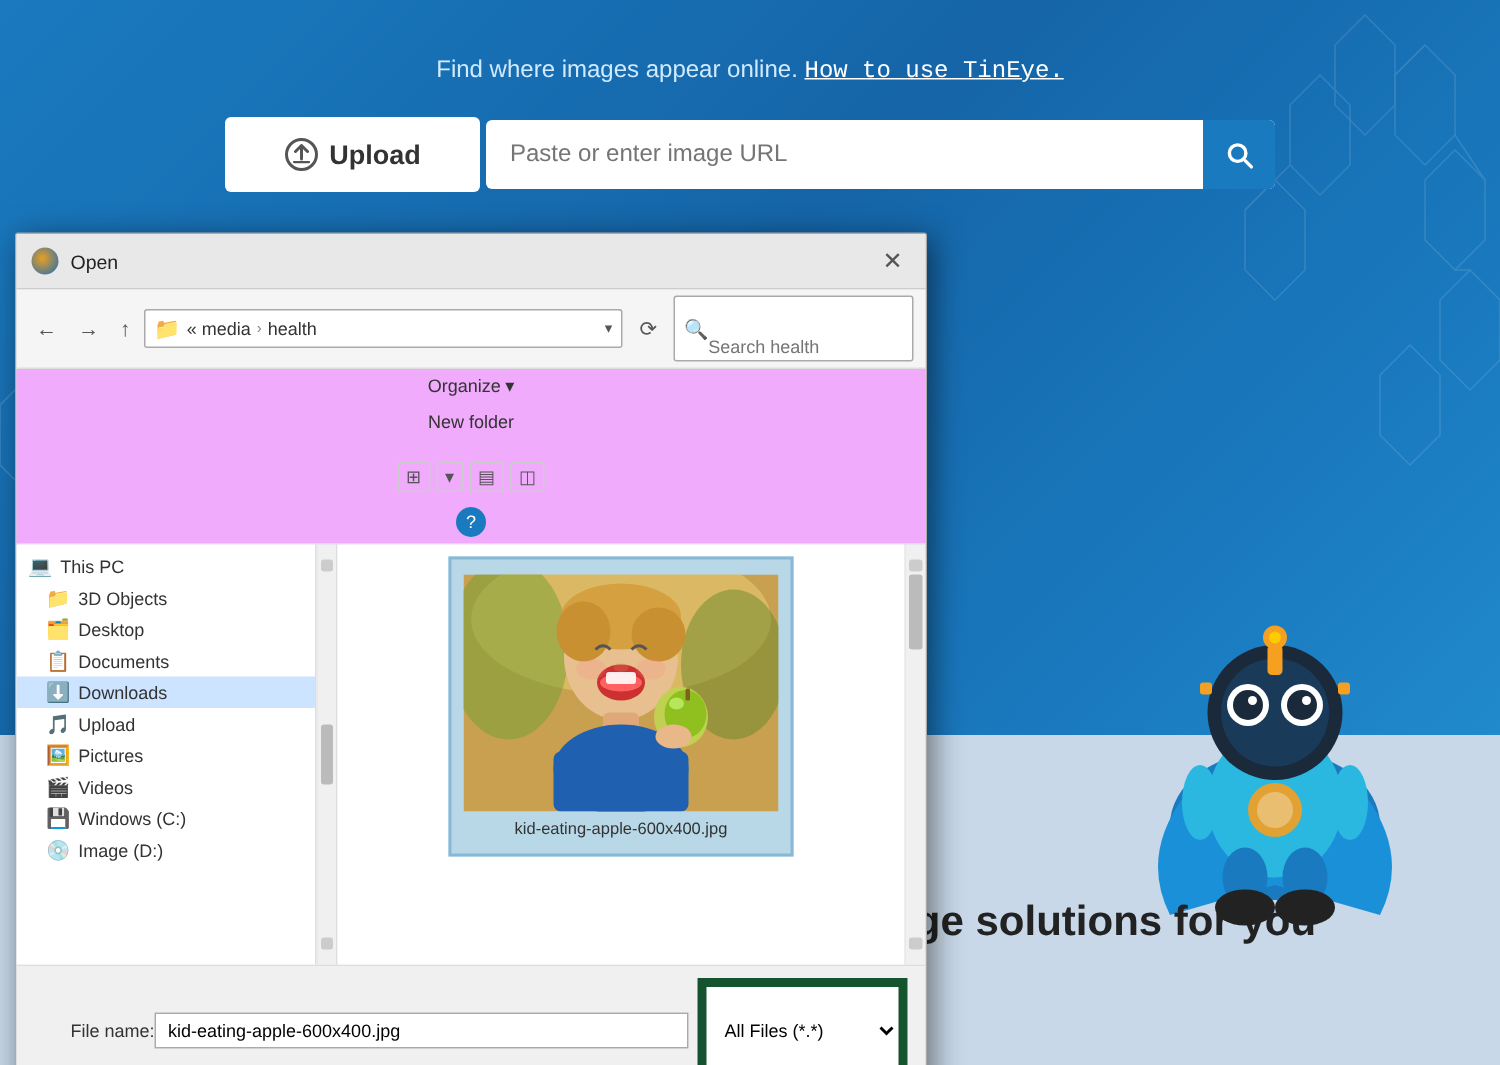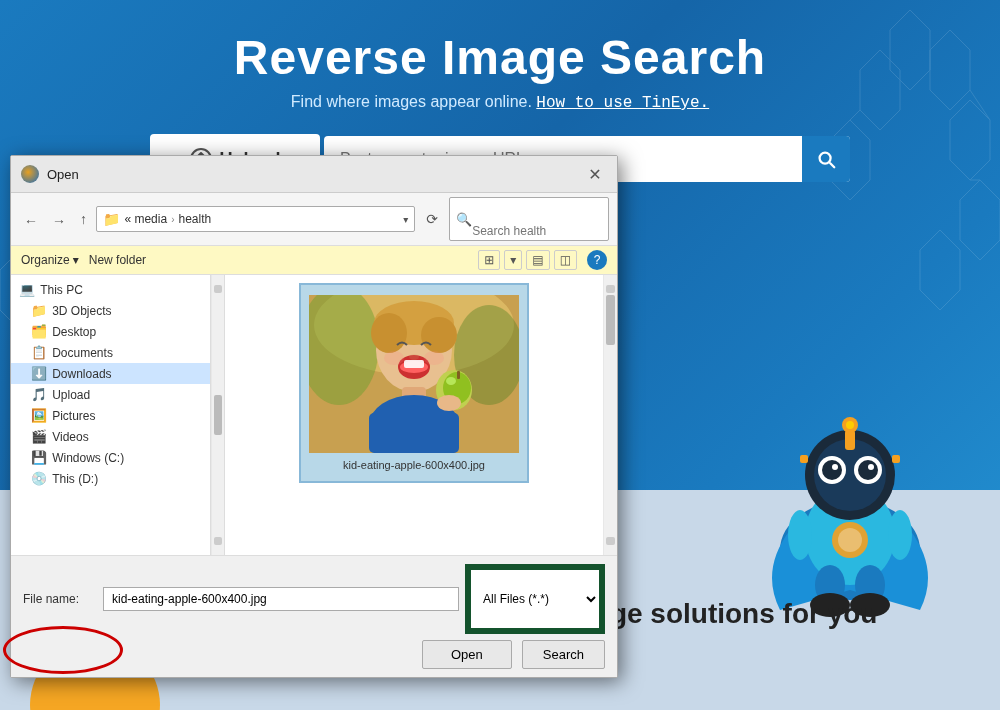--- a/index.html
+++ b/index.html
@@ -136,21 +136,21 @@
     }
     .search-box-input {
       border: none; outline: none; font-size: 12px; flex: 1;
       background: transparent; color: #aaa; margin-top: 24px;
     }
     .search-box-icon { font-size: 13px; color: #888; }
 
     
     .dialog-toolbar {
       display: flex; align-items: center; padding: 4px 10px; gap: 10px;
-      border-bottom: 1px solid #ddd; background: #fef9c3;
+      border-bottom: 1px solid #ddd; background: #f0abfc; flex-direction: column;
     }
     .organize-btn {
       background: none; border: none; cursor: pointer;
       font-size: 12px; color: #333; display: flex; align-items: center; gap: 3px;
     }
     .new-folder-btn {
       background: none; border: none; cursor: pointer;
       font-size: 12px; color: #333;
     }
     .toolbar-spacer { flex: 1; }
@@ -207,21 +207,21 @@
 
     
     .dialog-footer {
       background: #f0f0f0; border-top: 1px solid #ddd;
       padding: 8px 12px;
     }
     .footer-row {
       display: flex; align-items: center; margin-bottom: 6px;
     }
     .footer-label {
-      font-size: 12px; color: #333; width: 80px; flex-shrink: 0;
+      font-size: 12px; color: #333; width: 80px; flex-shrink: 0; text-align: right;
     }
     .footer-input {
       flex: 1; padding: 4px 8px; font-size: 12px;
       border: 1px solid #aaa; outline: none; background: #fff;
       min-width: 0;
     }
     .footer-dropdown {
       margin-left: 6px; padding: 21px 8px; font-size: 12px;
       border: 6px solid #14532d; background: #fff; cursor: pointer; min-width: 140px;
     }
@@ -294,21 +294,20 @@
       <line x1="80" y1="70" x2="80" y2="80"></line>
     </g>
   </svg>
 </div>
 
 <div class="gray-band"></div>
 
 <div class="bottom-left-deco"></div>
 
 <div class="header">
-  <h1>Reverse Image Search</h1>
   <p>
     <span>Find where images appear online.</span>
     <a href="#">How to use TinEye.</a>
   </p>
 </div>
 
 <div class="search-bar">
   <button class="upload-btn">
     <span style="display:flex;align-items:center;justify-content:center;width:22px;height:22px;border:2.5px solid #555;border-radius:50%;">
       <svg width="12" height="14" viewBox="0 0 12 14" fill="none">
@@ -404,21 +403,21 @@
       <div class="tree-item" style="padding-left: 20px;">
         <span class="tree-icon vid-icon">🎬</span>
         <span class="tree-label">Videos</span>
       </div>
       <div class="tree-item" style="padding-left: 20px;">
         <span class="tree-icon drive-c-icon">💾</span>
         <span class="tree-label">Windows (C:)</span>
       </div>
       <div class="tree-item" style="padding-left: 20px;">
         <span class="tree-icon drive-d-icon">💿</span>
-        <span class="tree-label">This (D:)</span>
+        <span class="tree-label">Image (D:)</span>
       </div>
     </div>
 
     <div style="width:14px; background:#f0f0f0; border-right:1px solid #ddd; border-left:1px solid #e8e8e8; position:relative;">
       <div style="position:absolute;top:10px;left:2px;right:2px;height:8px;background:#ccc;border-radius:2px;"></div>
       <div style="position:absolute;bottom:10px;left:2px;right:2px;height:8px;background:#ccc;border-radius:2px;"></div>
       <div style="position:absolute;top:50%;left:2px;right:2px;height:40px;transform:translateY(-50%);background:#bbb;border-radius:2px;"></div>
     </div>
 
     <div class="right-panel">

